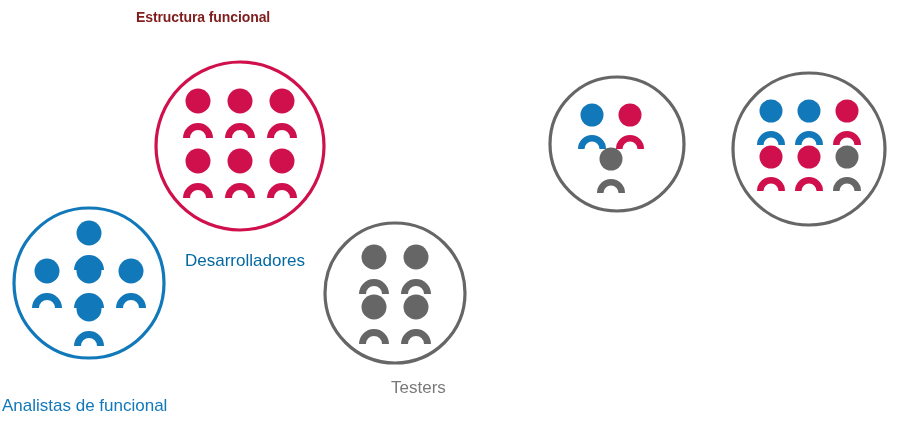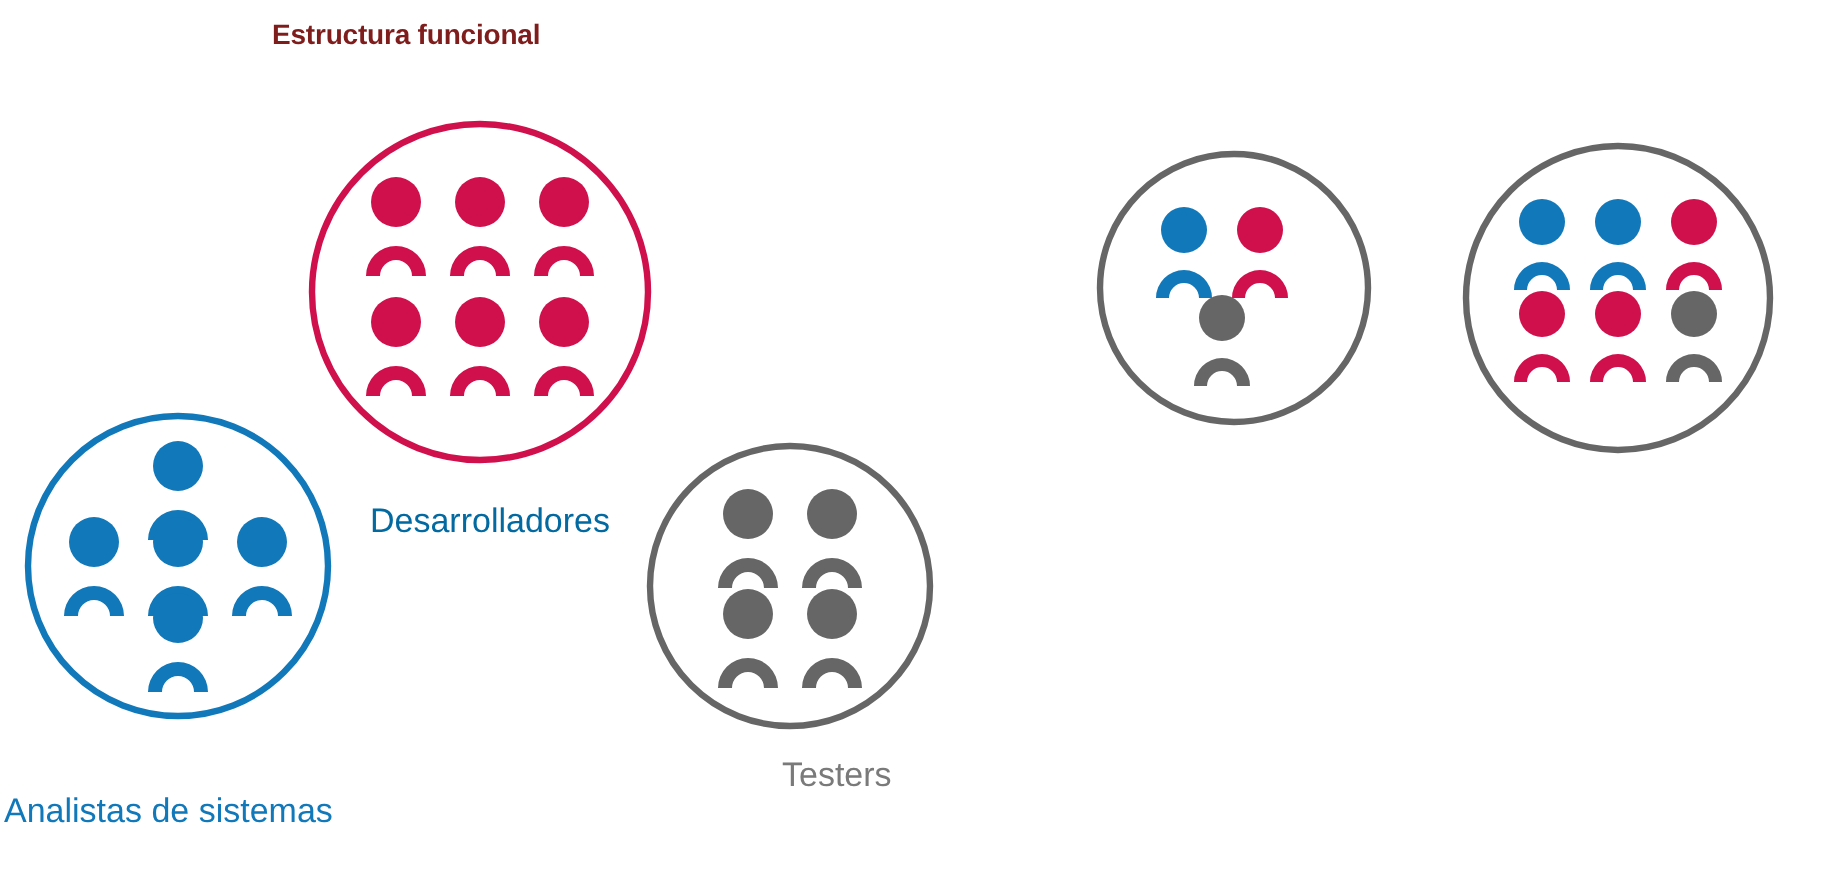--- a/index.html
+++ b/index.html
@@ -103,21 +103,21 @@
         <circle cx="15" cy="13" r="12.5" fill="#1178ba"></circle>
         <path d="M0 50 A15 15 0 0 1 30 50 L23 50 A8 8 0 0 0 7 50 Z" fill="#1178ba"></path>
       </g>
       <g transform="translate(64,92)">
         <circle cx="15" cy="13" r="12.5" fill="#1178ba"></circle>
         <path d="M0 50 A15 15 0 0 1 30 50 L23 50 A8 8 0 0 0 7 50 Z" fill="#1178ba"></path>
       </g>
     </svg>
   </div>
 
-  <div class="label" id="label-analysts">Analistas de sistemas</div>
+  <div class="label" id="label-analysts">Analistas de funcional</div>
 
   <div class="group" style="left:321px; top:219px;">
     <svg width="148" height="148" viewBox="0 0 148 148">
       <circle cx="74" cy="74" r="70" fill="none" stroke="#666666" stroke-width="3.2"></circle>
       <g transform="translate(38,25)">
         <circle cx="15" cy="13" r="12.5" fill="#666666"></circle>
         <path d="M0 50 A15 15 0 0 1 30 50 L23 50 A8 8 0 0 0 7 50 Z" fill="#666666"></path>
       </g>
       <g transform="translate(80,25)">
         <circle cx="15" cy="13" r="12.5" fill="#666666"></circle>

